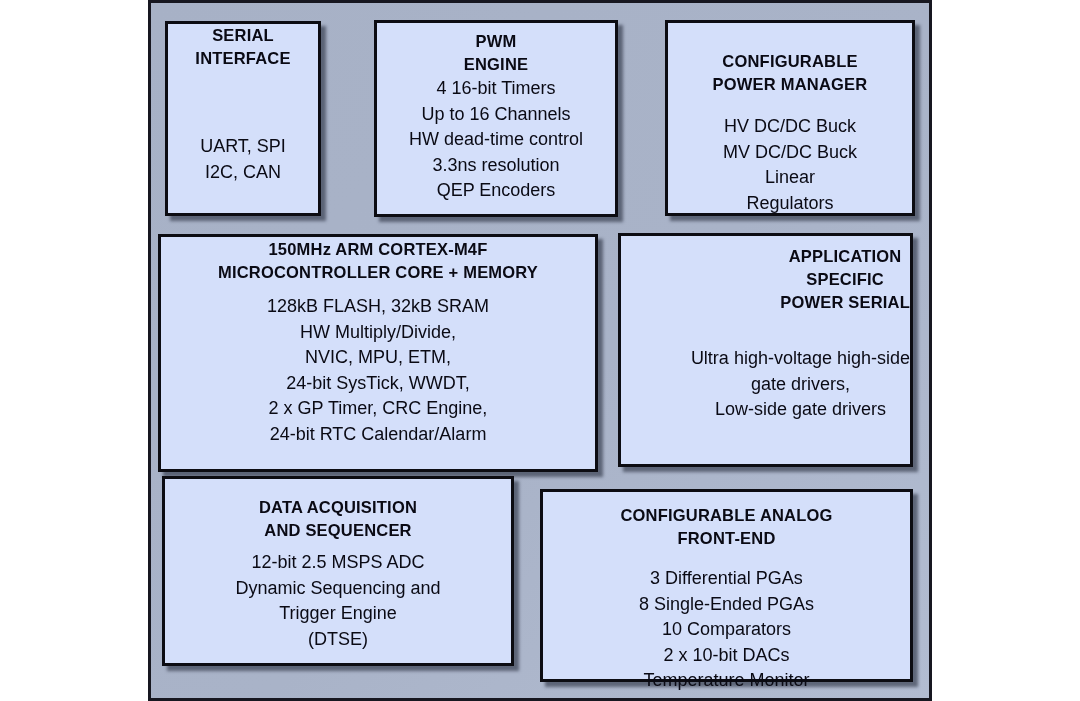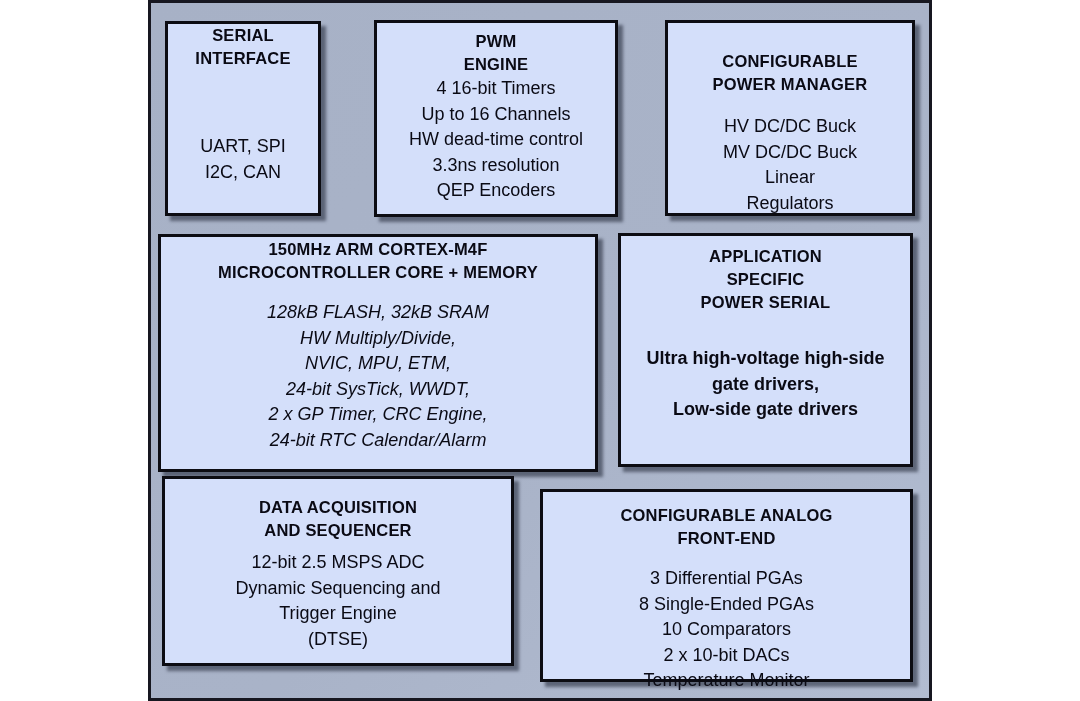--- a/index.html
+++ b/index.html
@@ -47,30 +47,30 @@
     font-size: 18px;
     line-height: 25.5px;
   }
   .box .title span, .box .body span { display: block; }
 
   
   .box-serial   { left: 14px;  top: 18px;  width: 156px; height: 195px; padding-top: 0; }
   .box-pwm      { left: 223px; top: 17px;  width: 244px; height: 197px; padding-top: 7px; }
   .box-cpm      { left: 514px; top: 17px;  width: 250px; height: 196px; padding-top: 27px; }
   .box-mcu      { left: 7px;   top: 231px; width: 440px; height: 238px; padding-top: 1px; }
-  .box-aspd     { left: 467px; top: 230px; width: 295px; height: 234px; padding-top: 9px; }
+  .box-aspd     { left: 467px; top: 230px; width: 295px; height: 234px; padding-top: 9px; align-items: flex-end; }
   .box-daq      { left: 11px;  top: 473px; width: 352px; height: 190px; padding-top: 17px; }
   .box-cafe     { left: 389px; top: 486px; width: 373px; height: 193px; padding-top: 12px; }
 
   
   .box-serial .body { margin-top: 64px; text-align: center; }
   .box-pwm    .body { }
   .box-cpm    .body { margin-top: 18px; }
-  .box-mcu    .body { margin-top: 16px; font-style: italic; }
-  .box-aspd   .body { margin-top: 32px; font-weight: bold; }
+  .box-mcu    .body { margin-top: 10px; }
+  .box-aspd   .body { margin-top: 32px; }
   .box-daq    .body { margin-top: 8px; }
   .box-cafe   .body { margin-top: 16px; }
 </style>
 </head>
 <body>
 
 <div class="page">
   <div class="panel">
 
     <div class="box box-serial">

